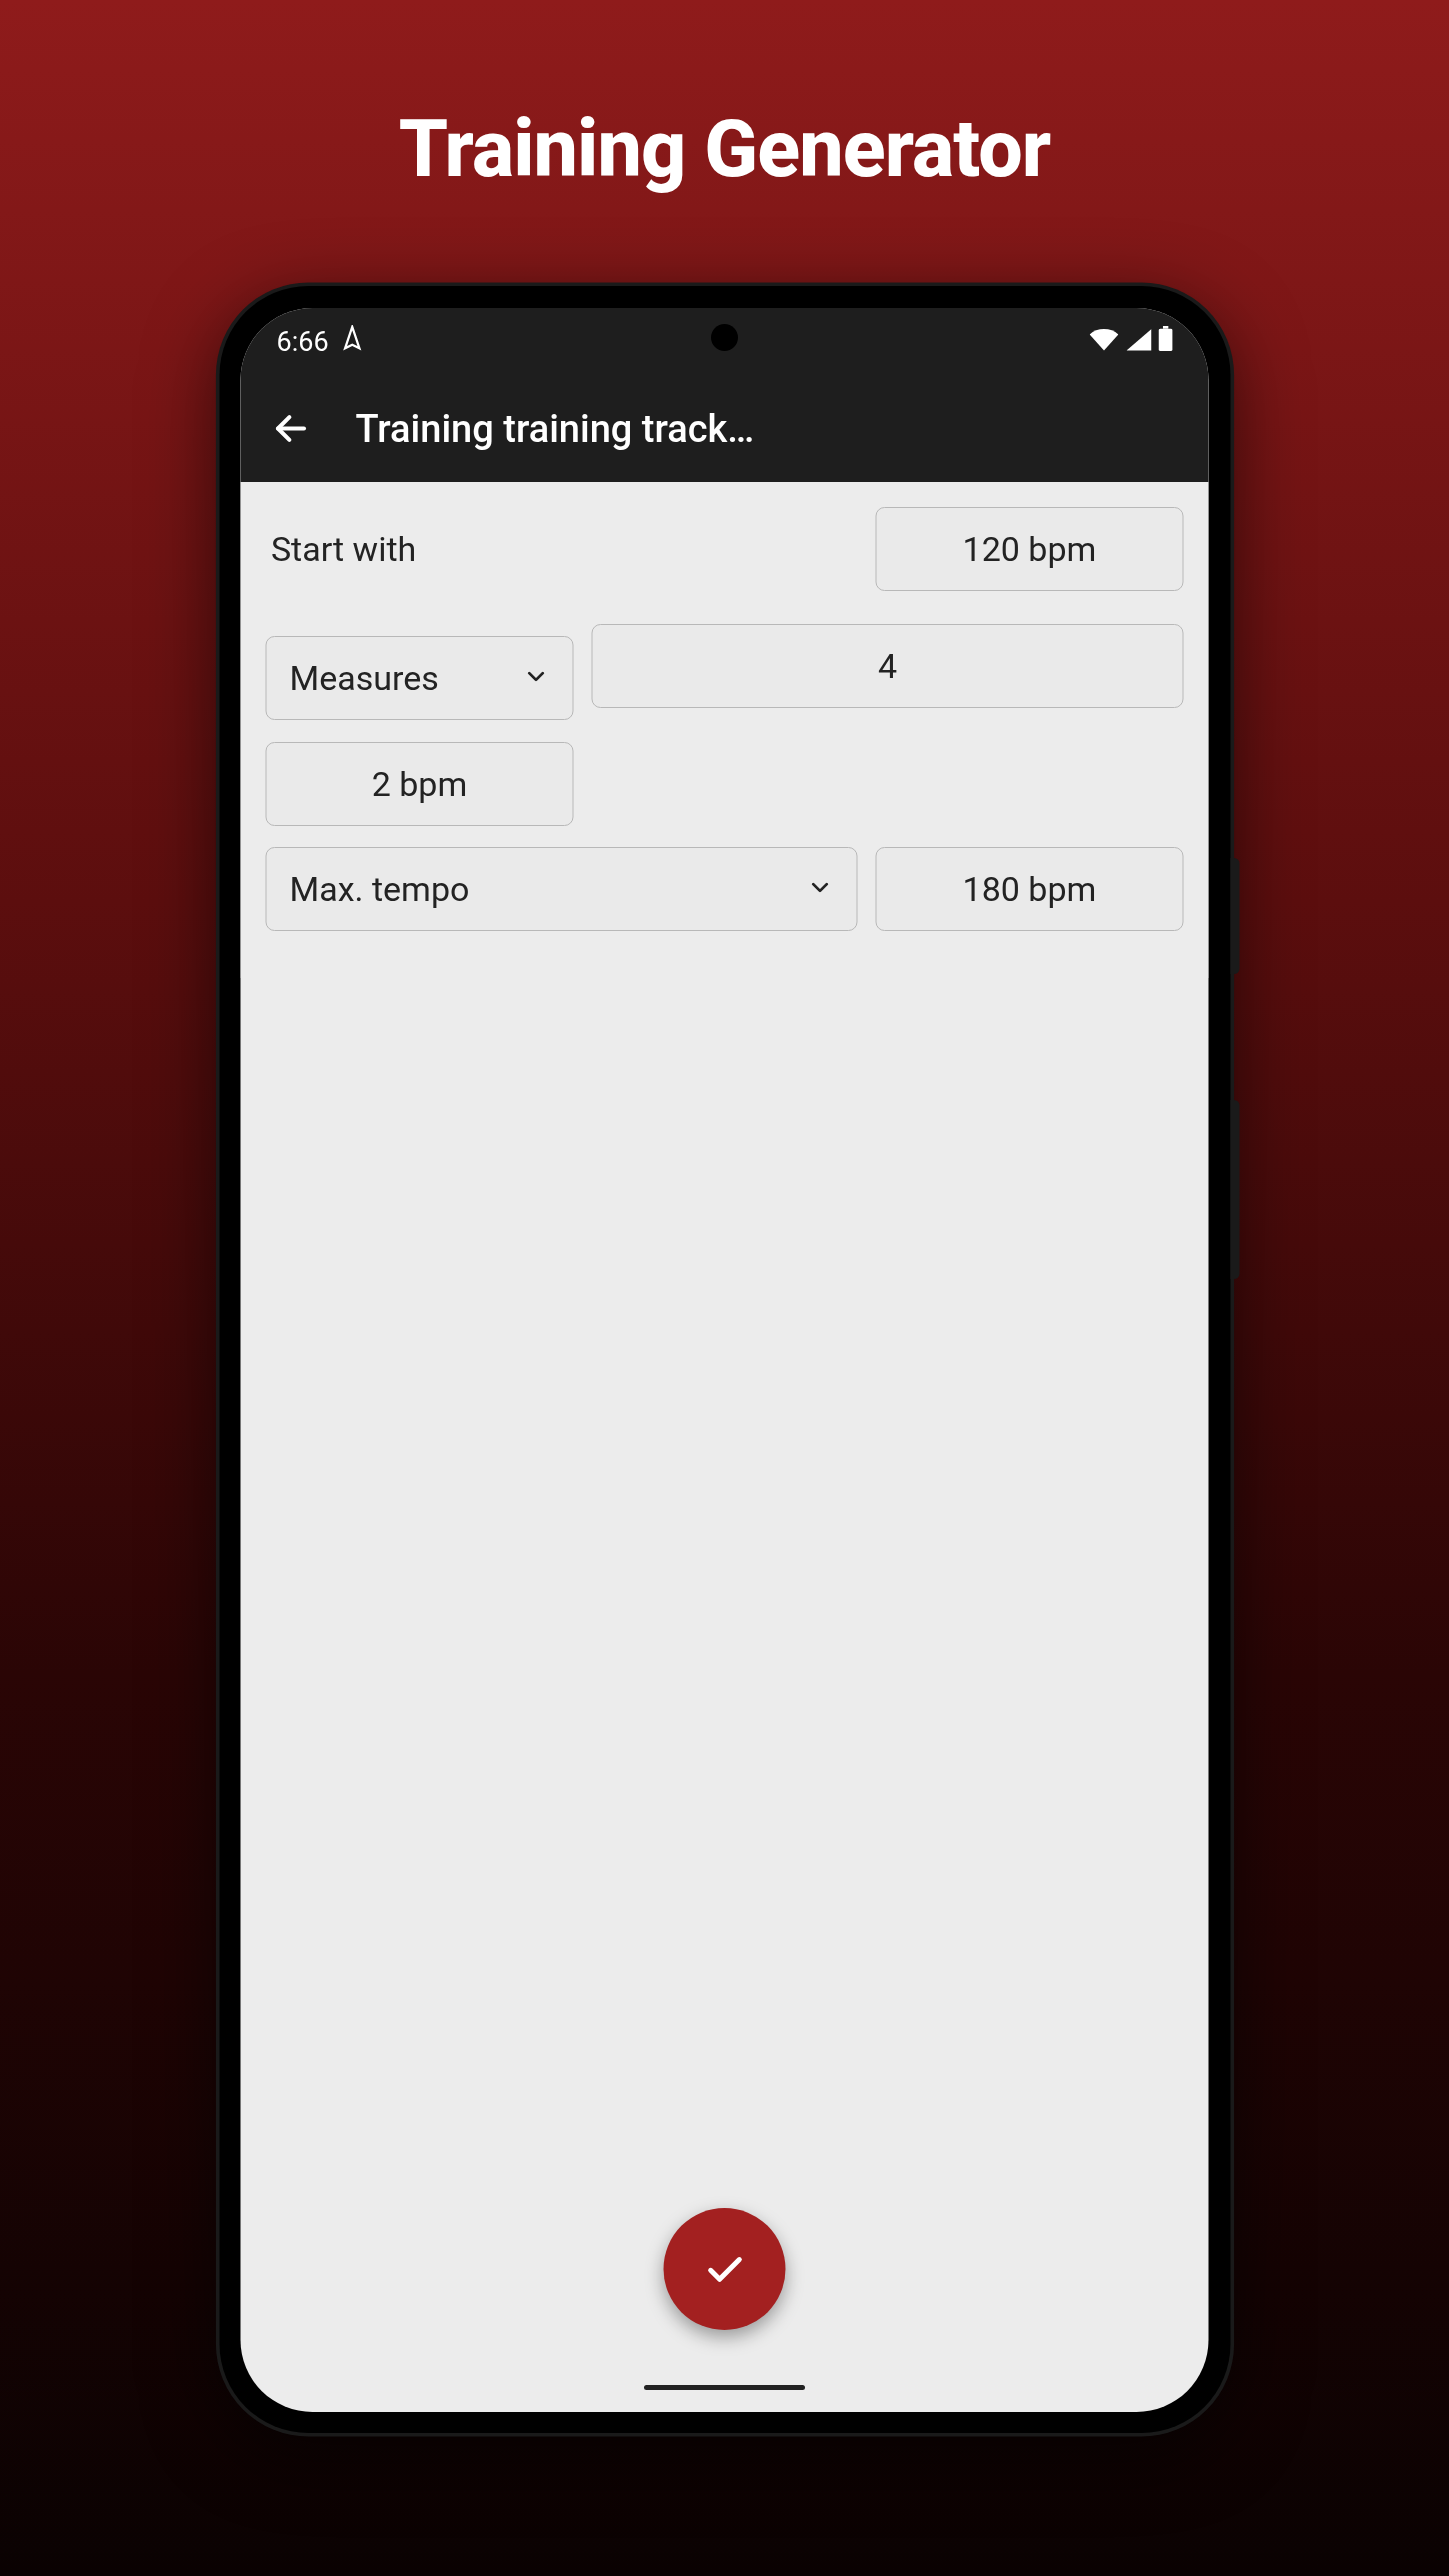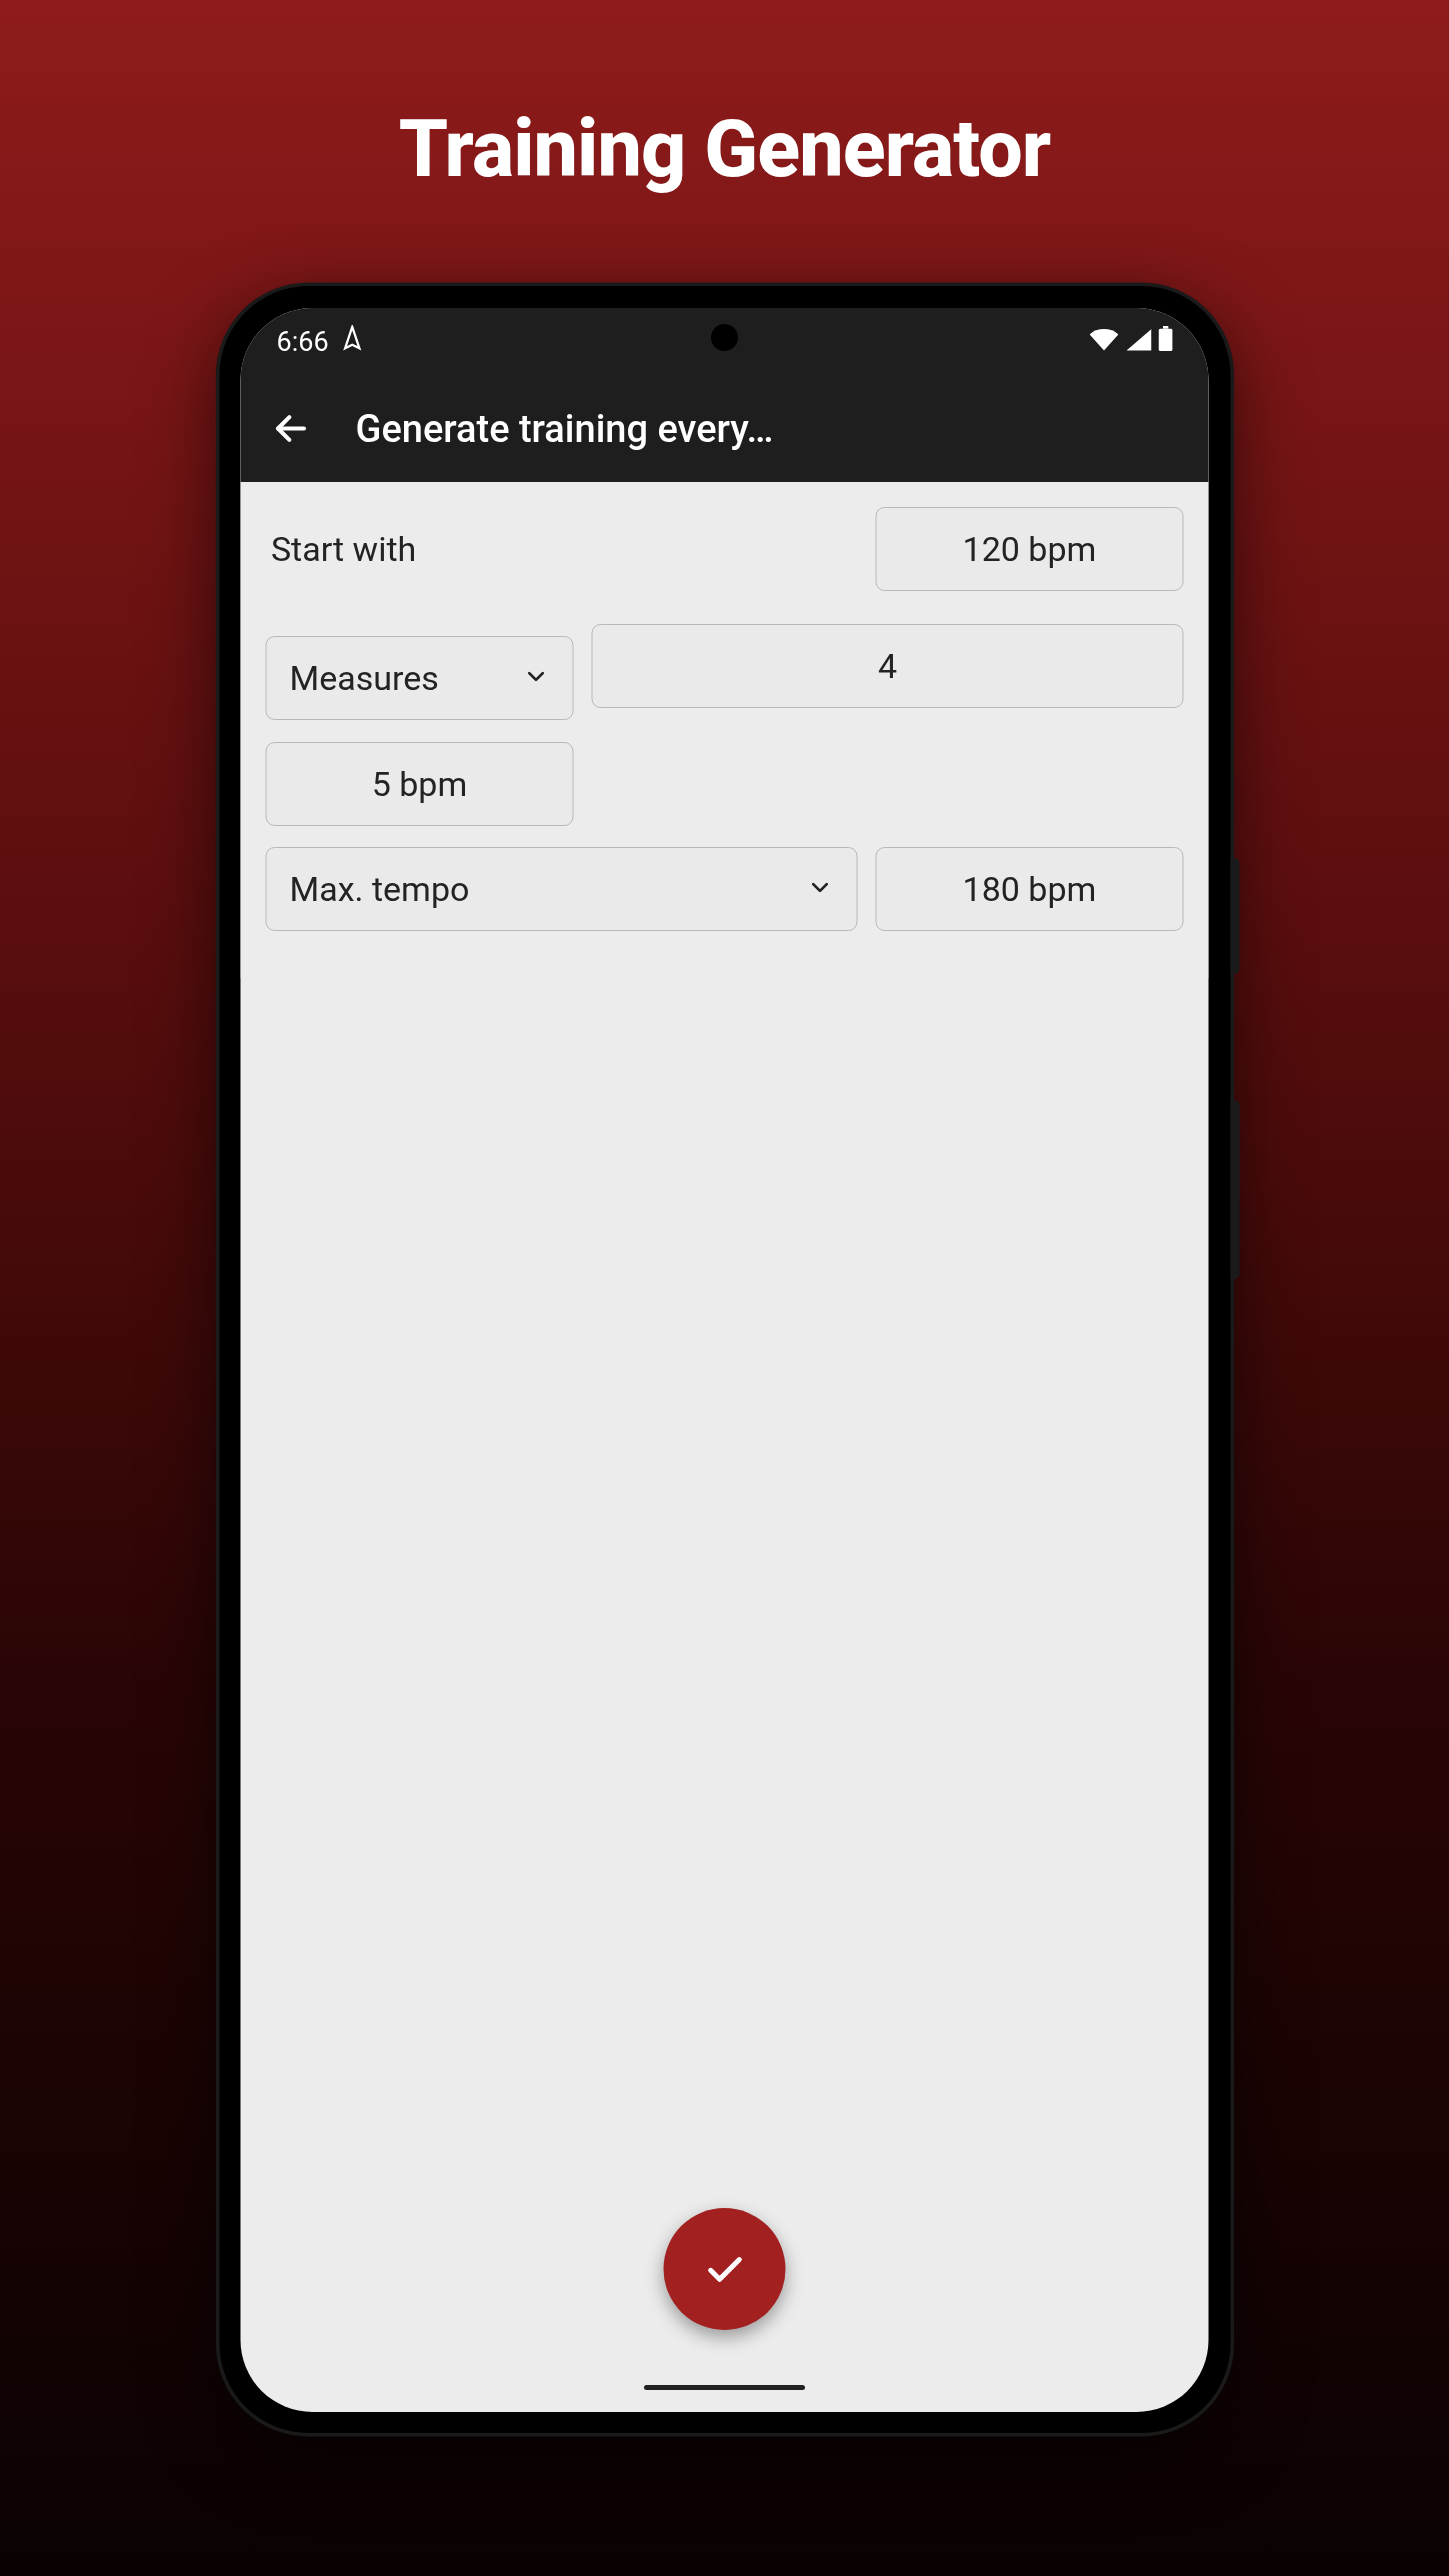--- a/index.html
+++ b/index.html
@@ -207,21 +207,21 @@
       </div>
     </div>
 
     <div class="app-bar">
       <div class="back-btn">
         <svg width="39" height="39" viewBox="0 0 24 24" fill="none" stroke="#fff" stroke-width="2.5" stroke-linecap="round" stroke-linejoin="round">
           <line x1="20" y1="12" x2="4" y2="12"></line>
             <polyline points="11 5 4 12 11 19"></polyline>
         </svg>
       </div>
-      <div class="app-title">Generate training every…</div>
+      <div class="app-title">Training training track…</div>
     </div>
 
     <div class="content">
 
       <div class="row">
         <div class="label">Start with</div>
         <div class="field value-field">120 bpm</div>
       </div>
 
 
@@ -231,21 +231,21 @@
           <span class="chevron">
             <svg width="27" height="27" viewBox="0 0 24 24" fill="none" stroke="#232323" stroke-width="2.5" stroke-linecap="round" stroke-linejoin="round">
                 <polyline points="6 9 12 15 18 9"></polyline>
               </svg>
           </span>
         </div>
         <div class="field num-field">4</div>
       </div>
 
       <div class="row">
-        <div class="field value-field">5 bpm</div>
+        <div class="field value-field">2 bpm</div>
       </div>
 
       <div class="row">
         <div class="field dropdown" style="flex:1">
           <span>Max. tempo</span>
           <span class="chevron">
             <svg width="27" height="27" viewBox="0 0 24 24" fill="none" stroke="#232323" stroke-width="2.5" stroke-linecap="round" stroke-linejoin="round">
                 <polyline points="6 9 12 15 18 9"></polyline>
               </svg>
           </span>

